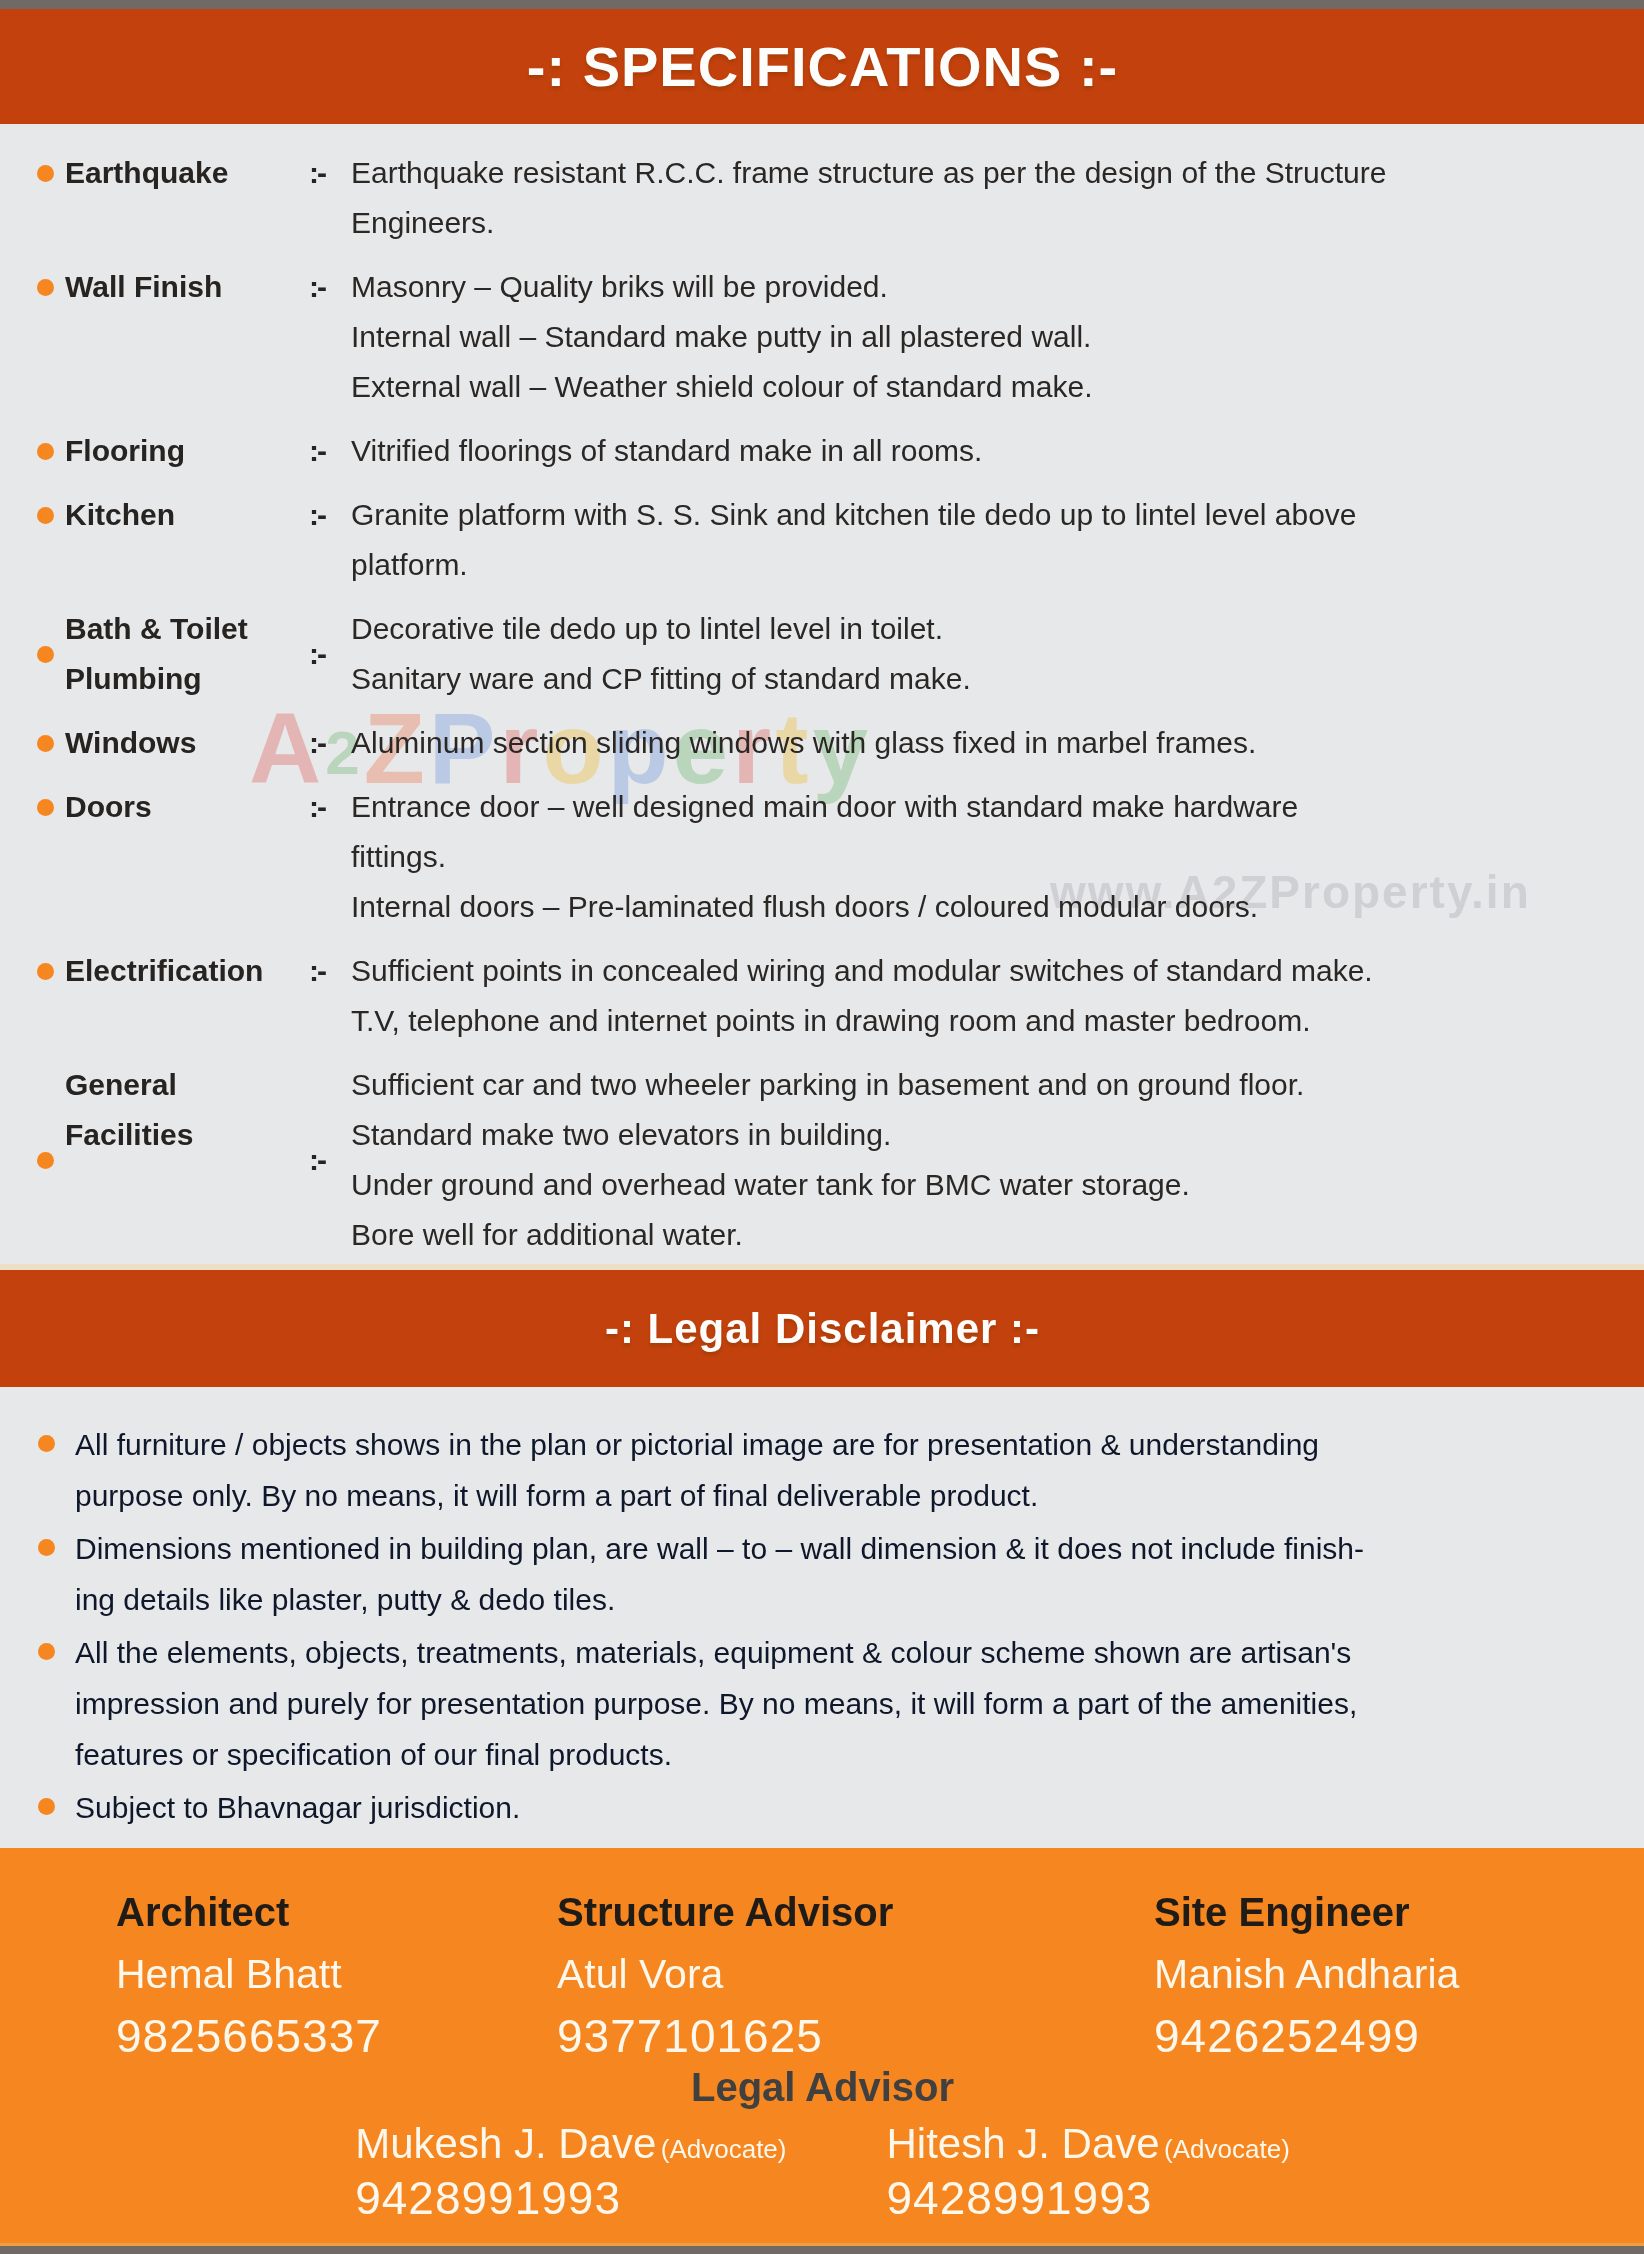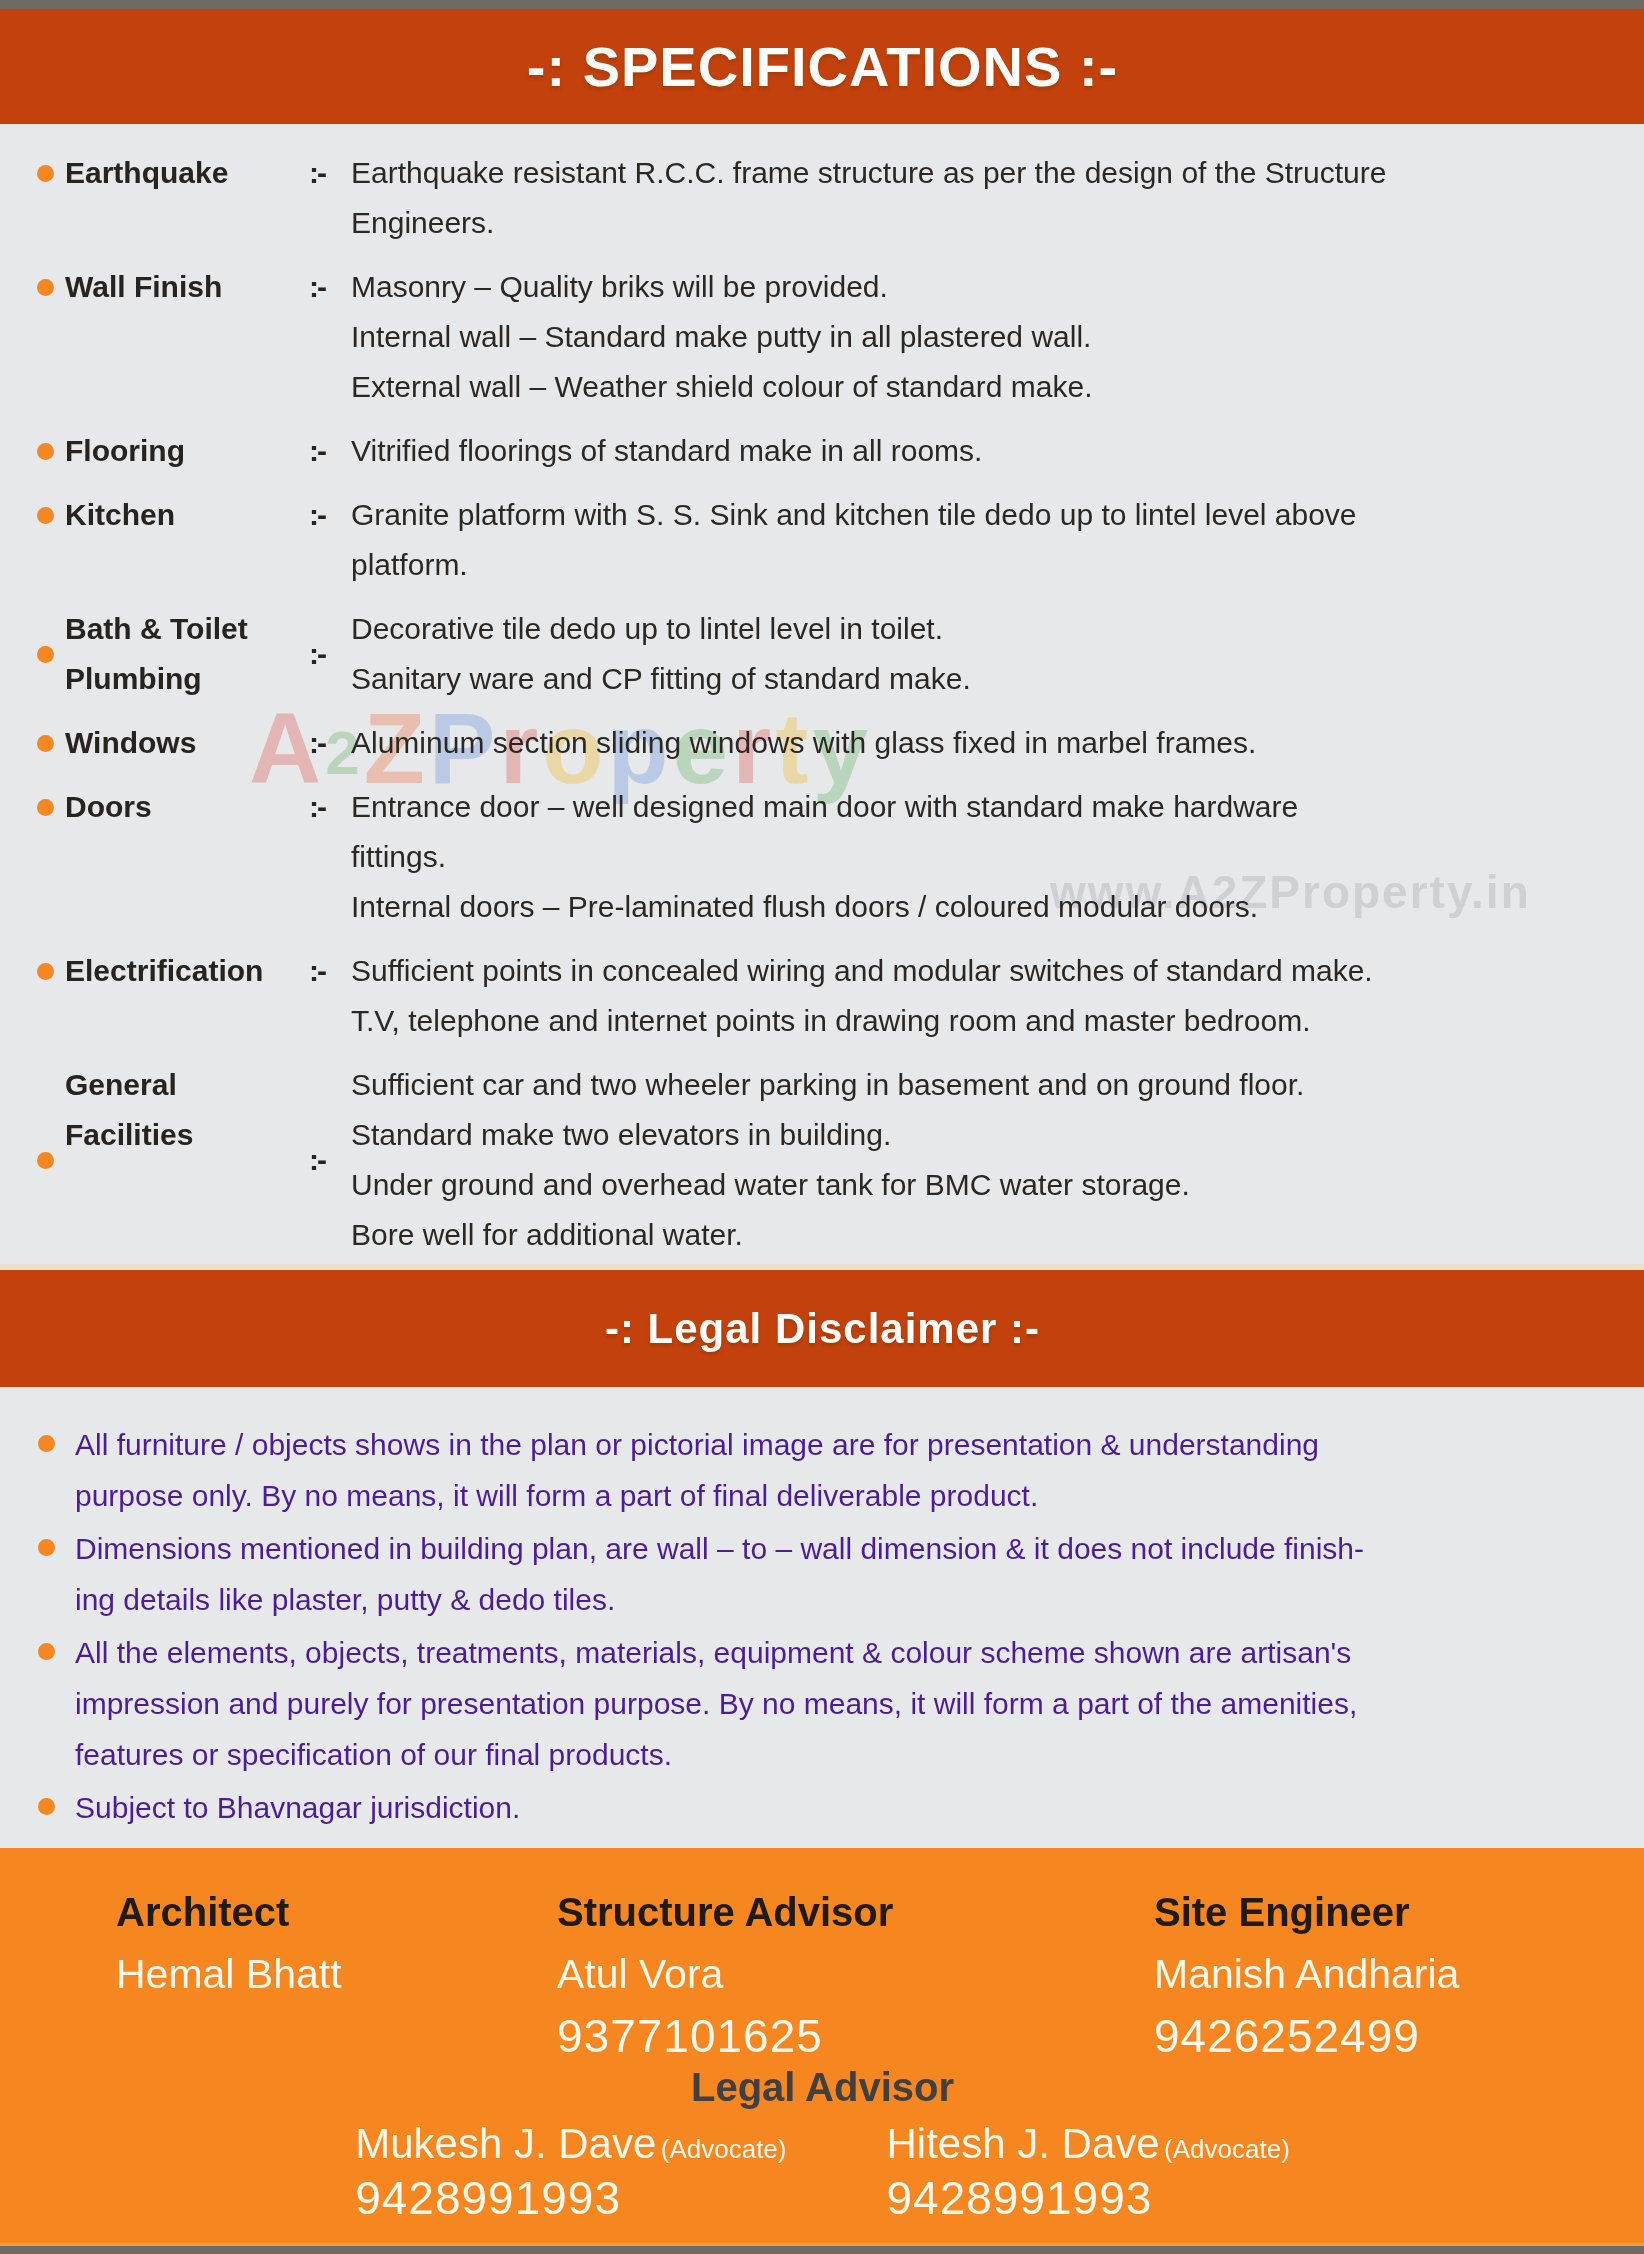--- a/index.html
+++ b/index.html
@@ -94,21 +94,21 @@
     padding-top: 32px;
   }
   .disc-row {
     display: grid;
     grid-template-columns: 75px 1fr;
     margin-bottom: 2px;
   }
   .disc-row .bullet { margin-left: 38px; margin-top: 16px; }
   .disc-text {
     font-size: 30px; line-height: 51px;
-    color: #4c1d95;
+    color: #0f172a;
     white-space: pre-line;
   }
 
   
   .footer {
     height: 395px;
     background: #f6861f;
     position: relative;
   }
   .contact-col { position: absolute; top: 0; }
@@ -263,20 +263,21 @@
     <span class="bullet"></span>
     <div class="disc-text">Subject to Bhavnagar jurisdiction.</div>
   </div>
 </div>
 
 <div class="footer">
 
   <div class="contact-col c1">
     <div class="contact-role">Architect</div>
     <div class="contact-name">Hemal Bhatt</div>
+    <div class="contact-phone">9825665337</div>
   </div>
 
   <div class="contact-col c2">
     <div class="contact-role">Structure Advisor</div>
     <div class="contact-name">Atul Vora</div>
     <div class="contact-phone">9377101625</div>
   </div>
 
   <div class="contact-col c3">
     <div class="contact-role">Site Engineer</div>

